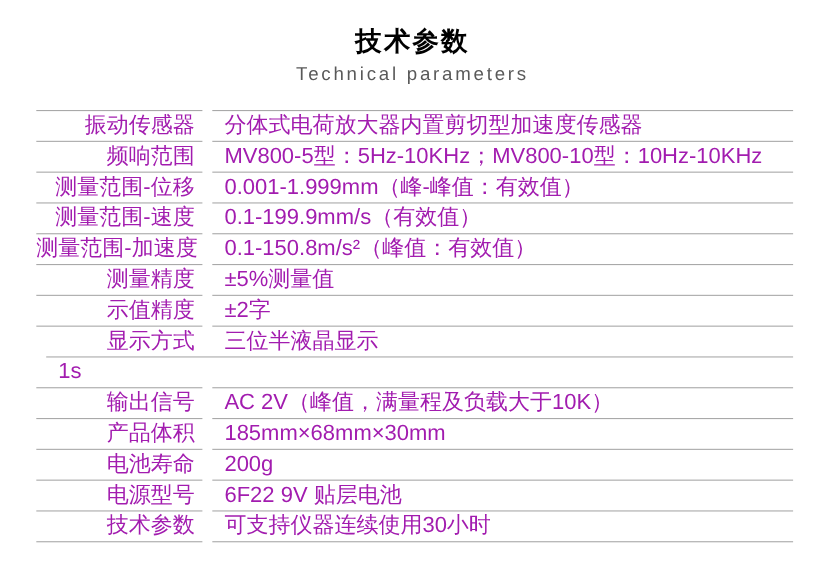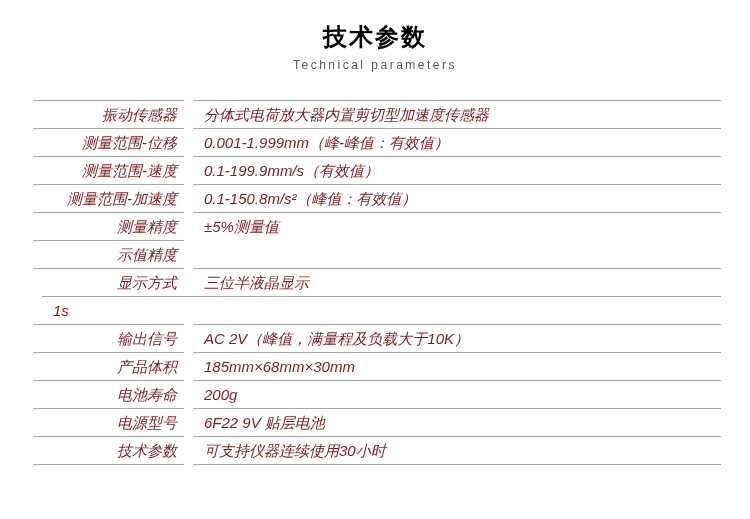--- a/index.html
+++ b/index.html
@@ -25,46 +25,45 @@
     font-weight: bold;
     letter-spacing: 2px;
     color: #000000;
   }
   .subtitle {
     position: absolute;
     top: 58px;
     left: 0;
     width: 100%;
     text-align: center;
-    font-size: 12px;
+    font-size: 17px;
     letter-spacing: 2.5px;
     color: #595959;
   }
   .spec-table {
     position: absolute;
     top: 100px;
     left: 33px;
     width: 688px;
   }
   .t-row {
     display: flex;
     height: 28px;
   }
   .t-row.t-close {
     height: 0;
   }
   .t-label, .t-value {
     box-sizing: border-box;
     border-top: 1px solid #a9a9a9;
-    font-size: 15px;
+    font-size: 20px;
     line-height: 27px;
-    color: #7f1d1d;
+    color: #a21caf;
     white-space: nowrap;
     overflow: hidden;
-    font-style: italic;
   }
   .t-label {
     width: 151px;
     text-align: right;
     padding-right: 7px;
   }
   .t-gap {
     width: 9px;
   }
   .t-value {
@@ -79,20 +78,25 @@
   <div class="title">技术参数</div>
   <div class="subtitle">Technical parameters</div>
 
   <div class="spec-table">
     <div class="t-row">
       <div class="t-label">振动传感器</div>
       <div class="t-gap"></div>
       <div class="t-value">分体式电荷放大器内置剪切型加速度传感器</div>
     </div>
     <div class="t-row">
+      <div class="t-label">频响范围</div>
+      <div class="t-gap"></div>
+      <div class="t-value">MV800-5型：5Hz-10KHz；MV800-10型：10Hz-10KHz</div>
+    </div>
+    <div class="t-row">
       <div class="t-label">测量范围-位移</div>
       <div class="t-gap"></div>
       <div class="t-value">0.001-1.999mm（峰-峰值：有效值）</div>
     </div>
     <div class="t-row">
       <div class="t-label">测量范围-速度</div>
       <div class="t-gap"></div>
       <div class="t-value">0.1-199.9mm/s（有效值）</div>
     </div>
     <div class="t-row">
@@ -101,20 +105,21 @@
       <div class="t-value">0.1-150.8m/s²（峰值：有效值）</div>
     </div>
     <div class="t-row">
       <div class="t-label">测量精度</div>
       <div class="t-gap"></div>
       <div class="t-value">±5%测量值</div>
     </div>
     <div class="t-row">
       <div class="t-label">示值精度</div>
       <div class="t-gap"></div>
+      <div class="t-value">±2字</div>
     </div>
     <div class="t-row">
       <div class="t-label">显示方式</div>
       <div class="t-gap"></div>
       <div class="t-value">三位半液晶显示</div>
     </div>
     <div class="t-row">
       <div class="t-gap"></div>
       <div class="t-value">1s</div>
     </div>

